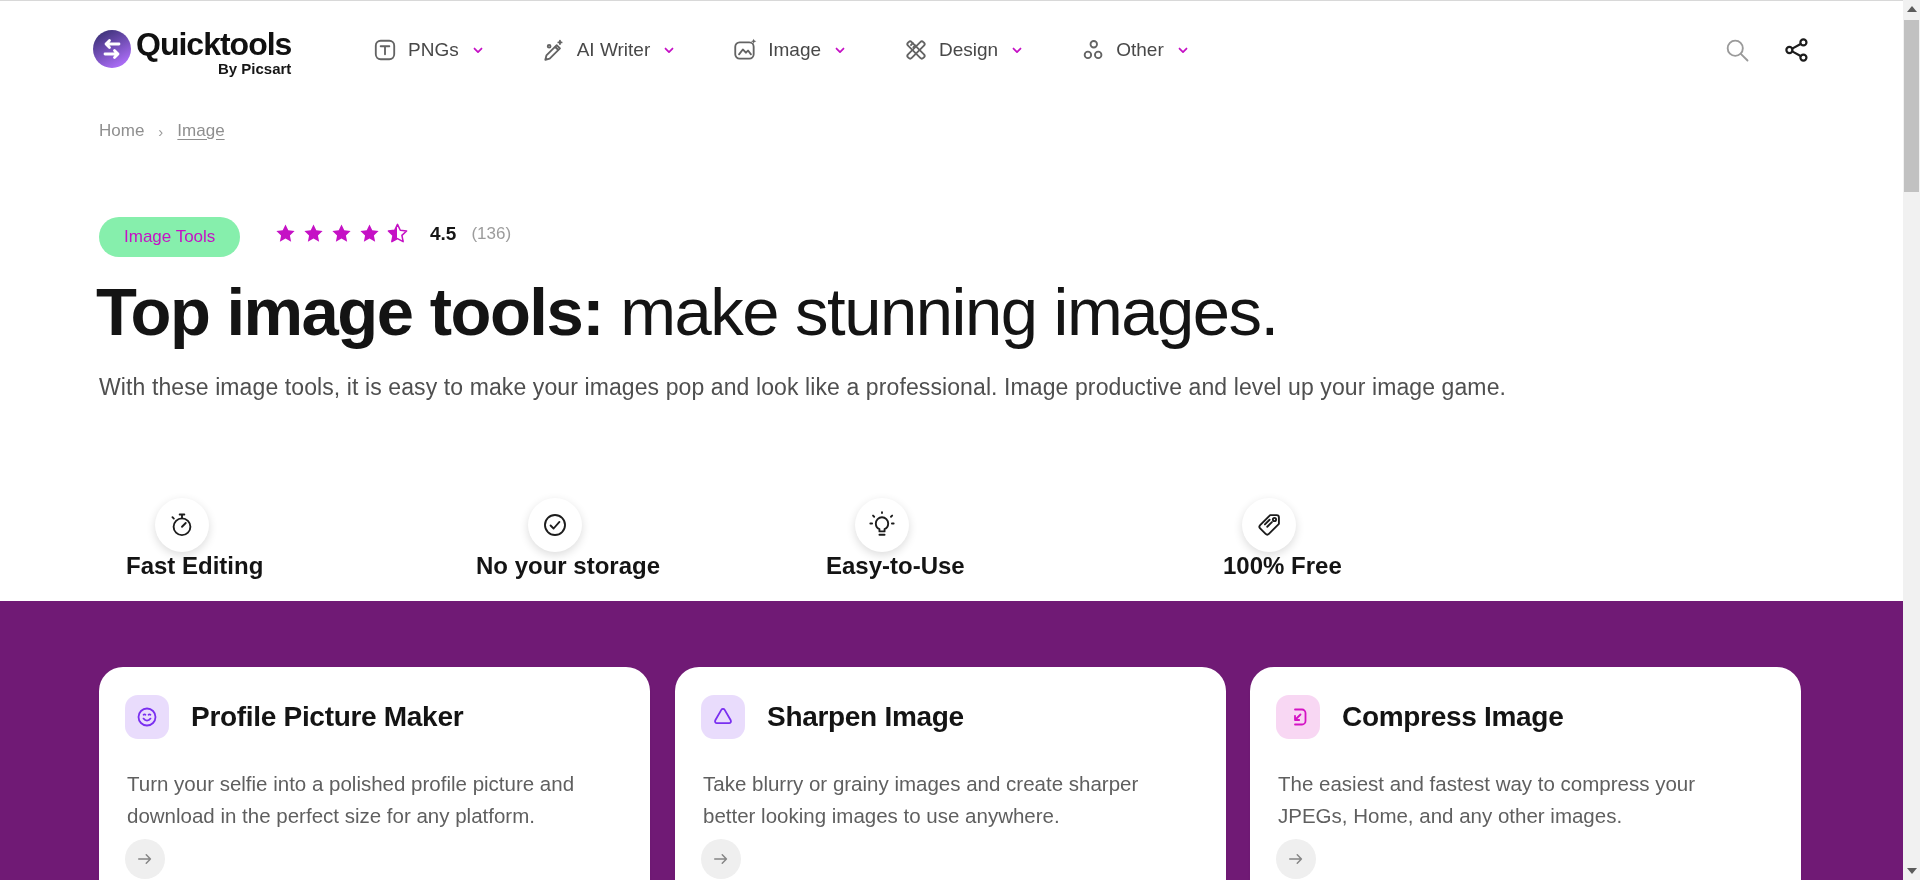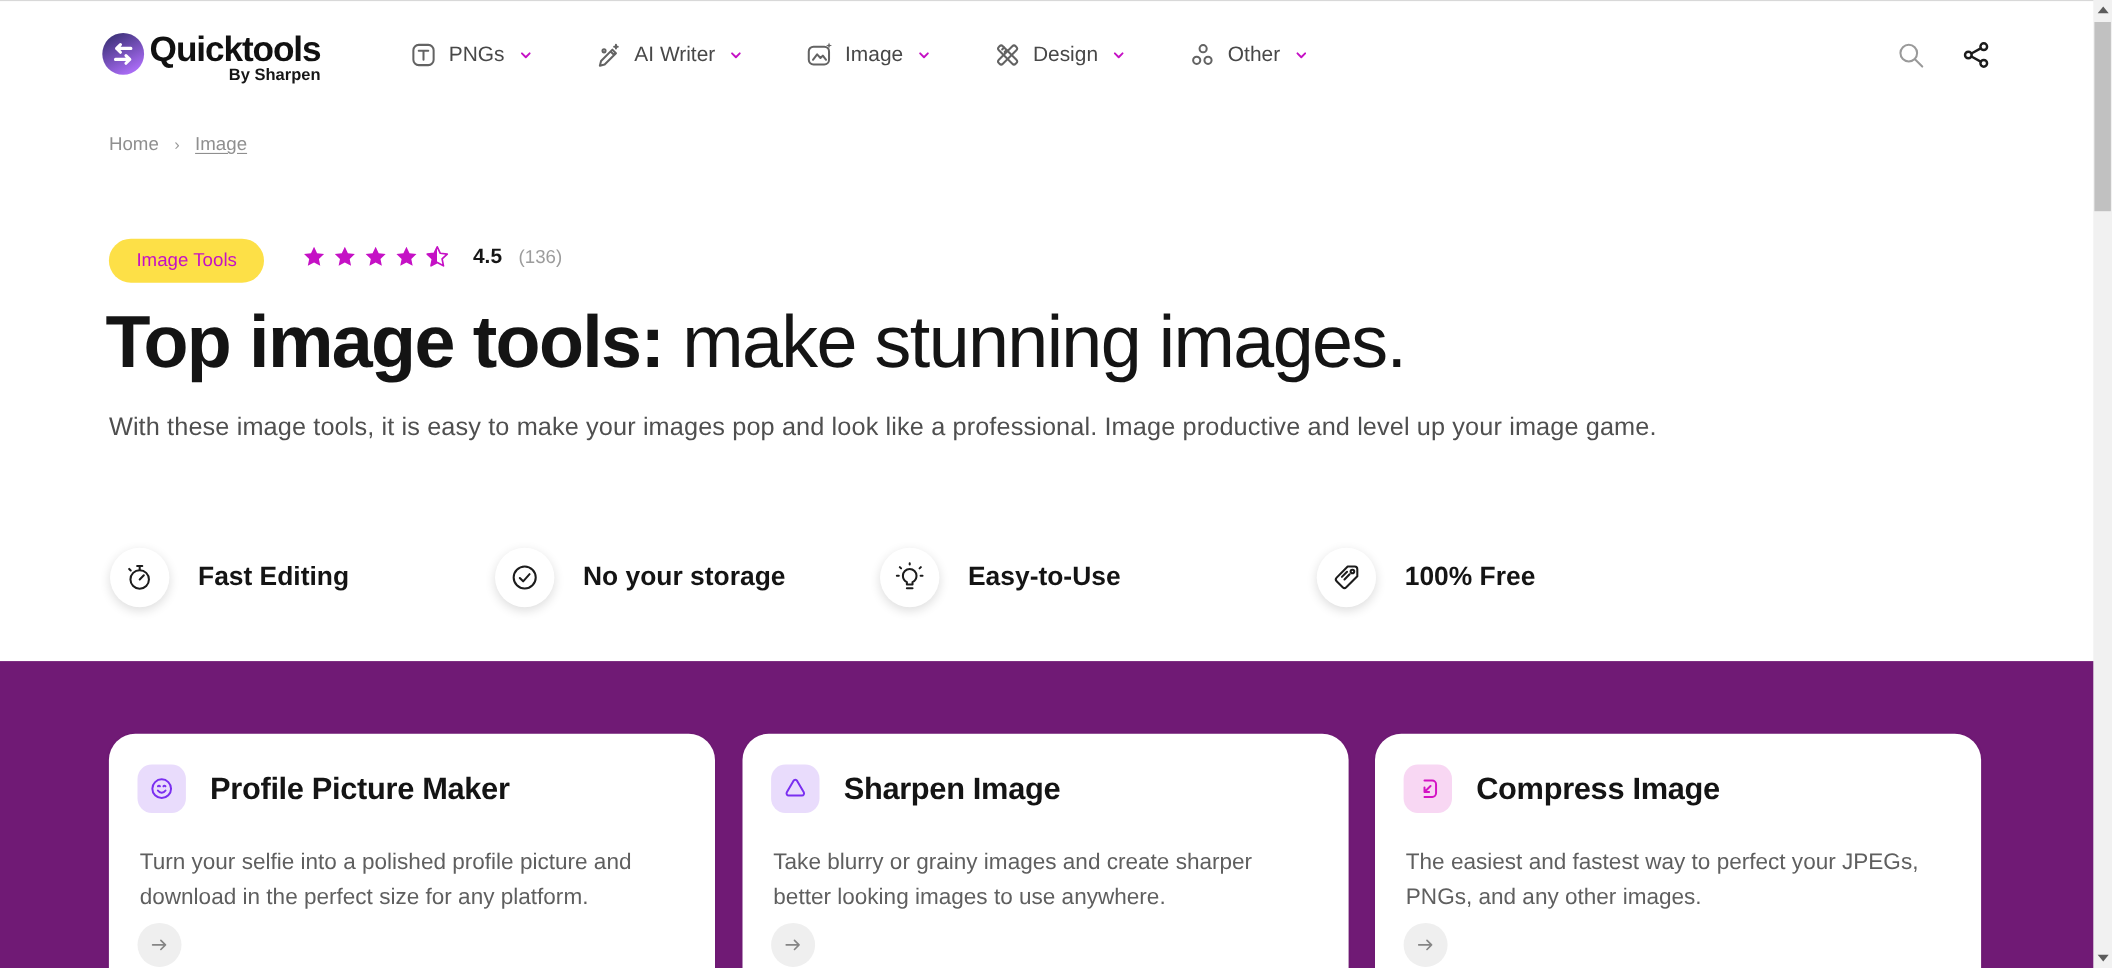--- a/index.html
+++ b/index.html
@@ -28,34 +28,34 @@
   .hicon svg { width:28px; height:28px; }
 
   
   .breadcrumb { position:absolute; left:99px; top:121px; display:flex; align-items:center; gap:14px; font-size:17px; color:#8f8f8f; }
   .breadcrumb .bc-link { cursor:pointer; }
   .breadcrumb .bc-current { text-decoration:underline; text-underline-offset:3px; cursor:pointer; }
   .bc-sep { font-size:15px; color:#9a9a9a; }
 
   
   .badge { position:absolute; left:99px; top:217px; height:40px; padding:0 25px; border-radius:22px;
-    background:#fde047; color:#C511C5; font-size:17px; line-height:40px; }
+    background:#86efac; color:#C511C5; font-size:17px; line-height:40px; }
   .rating { position:absolute; left:274px; top:222px; display:flex; align-items:center; gap:5px; }
   .star { width:23px; height:23px; }
   .rating-value { font-size:19px; font-weight:700; color:#161616; margin-left:16px; }
   .rating-count { font-size:17px; color:#9c9c9c; margin-left:10px; }
 
   .hero-title { position:absolute; left:96px; top:272px; font-size:67px; color:#141414; letter-spacing:-1.5px; line-height:80px; white-space:nowrap; }
   .hero-title .t-bold { font-weight:800; }
   .hero-title .t-reg { font-weight:400; }
   .hero-sub { position:absolute; left:99px; top:374px; font-size:23px; color:#4f4f4f; letter-spacing:0.1px; }
 
   
   .features { position:absolute; left:0; top:498px; width:1920px; height:56px; }
-  .feature { position:absolute; display:flex; align-items:center; }
+  .feature { position:absolute; display:flex; align-items:center;flex-direction:column; }
   .feature-circle { width:54px; height:54px; border-radius:50%; background:#fff;
     box-shadow:0 3px 10px rgba(0,0,0,0.14); display:flex; align-items:center; justify-content:center; }
   .feature-circle svg { width:28px; height:28px; stroke:#1c1c1c; fill:none; stroke-width:1.6; stroke-linecap:round; stroke-linejoin:round; }
   .feature-label { margin-left:26px; font-size:24px; font-weight:700; color:#141414; }
   .f0 { left:100px; } .f1 { left:450px; } .f2 { left:800px; } .f3 { left:1197px; }
 
   
   .tools-section { position:absolute; left:0; top:601px; width:1920px; height:279px; background:#701a75; }
   .card { position:absolute; top:66px; width:551px; height:260px; background:#fff; border-radius:24px;
     box-shadow:0 1px 3px rgba(0,0,0,0.04); cursor:pointer; }
@@ -91,21 +91,21 @@
           <linearGradient id="lg" x1="0" y1="0" x2="0.55" y2="1">
         <stop offset="0" stop-color="#2e2a68"></stop>
             <stop offset="1" stop-color="#a86bf3"></stop>
       </linearGradient>
         </defs>
       <circle cx="20" cy="20" r="19" fill="url(#lg)"></circle>
       <path d="M27 15H14 M17.5 11.5 14 15l3.5 3.5 M13 25h13 M22.5 21.5 26 25l-3.5 3.5" stroke="#fff" stroke-width="2.8" fill="none" stroke-linecap="round" stroke-linejoin="round"></path>
     </svg>
     <div class="logo-textcol">
       <div class="logo-name">Quicktools</div>
-      <div class="logo-byline">By Sharpen</div>
+      <div class="logo-byline">By Picsart</div>
     </div>
   </div>
 
   <div class="nav">
     <div class="nav-item">
       <span class="nav-icon">
         <svg viewBox="0 0 24 24">
             <rect x="3.5" y="3.5" width="17" height="17" rx="4.5"></rect>
             <path d="M8 8.5h8M12 8.5V16"></path>
           </svg>
@@ -307,21 +307,21 @@
     <div class="card c2">
       <div class="card-head">
         <span class="card-iconbox iconbox-pink">
           <svg viewBox="0 0 24 24">
               <path d="M9 4.5h7A3.5 3.5 0 0119.5 8v8a3.5 3.5 0 01-3.5 3.5H9"></path>
               <path d="M14.5 9.5 9 15M9 10.8V15h4.2"></path>
             </svg>
         </span>
         <span class="card-title">Compress Image</span>
       </div>
-      <p class="card-desc">The easiest and fastest way to perfect your JPEGs, PNGs, and any other images.</p>
+      <p class="card-desc">The easiest and fastest way to compress your JPEGs, Home, and any other images.</p>
       <div class="card-arrow">
         <svg viewBox="0 0 24 24">
             <path d="M4.5 12h14M13.5 7l5 5-5 5"></path>
           </svg>
       </div>
     </div>
   </div>
 
   <div class="scrollbar">
     <div class="sb-btn sb-up">

